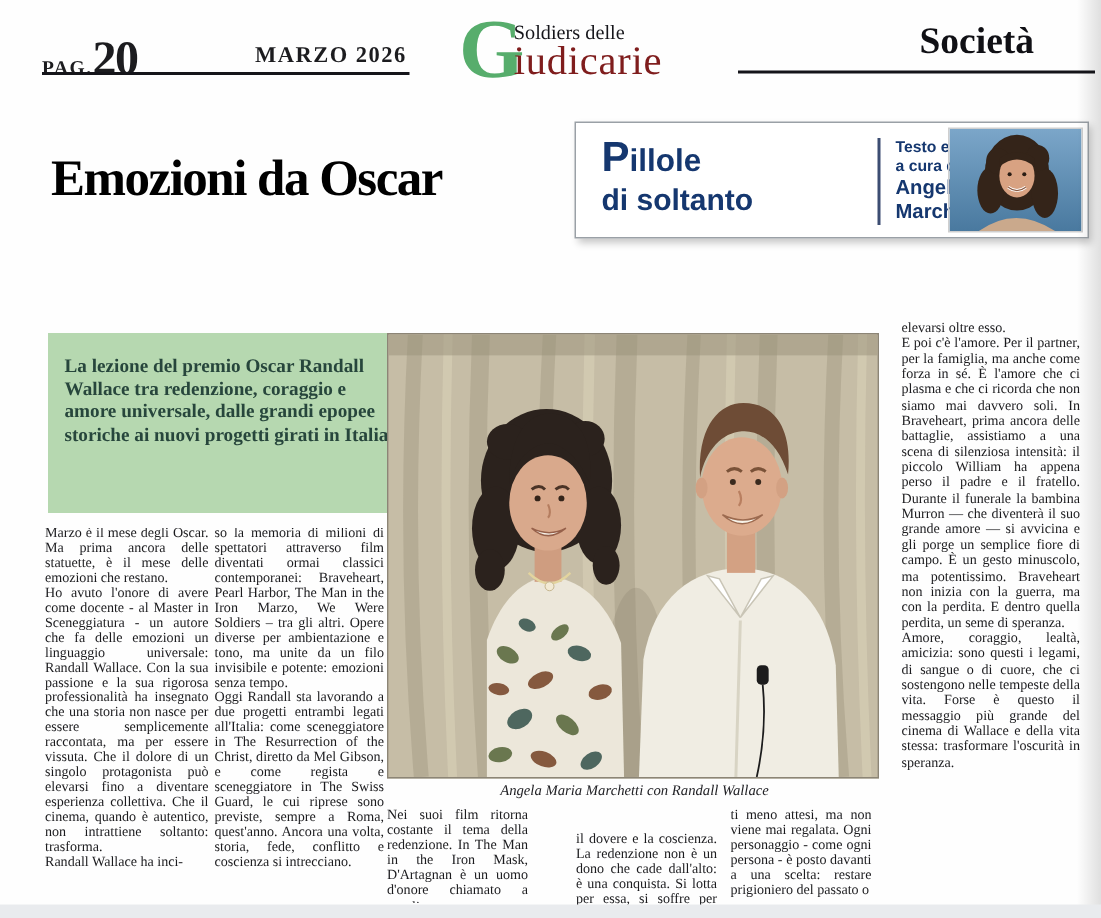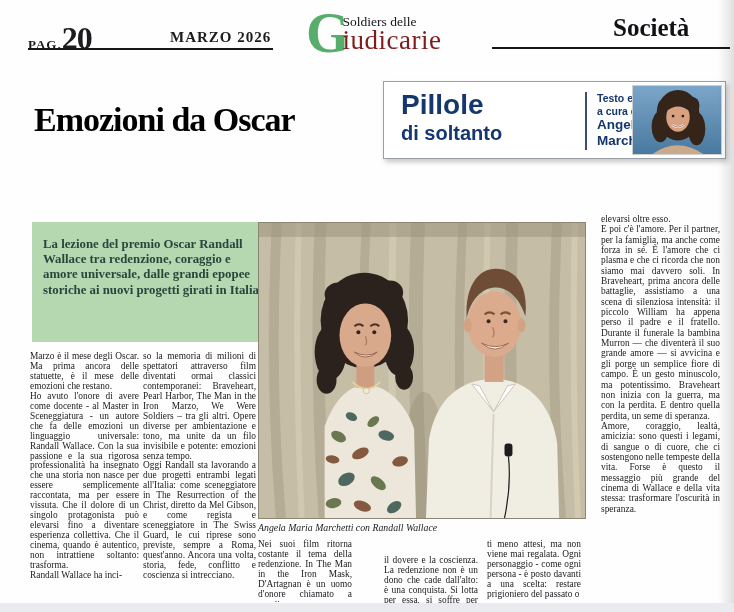--- a/index.html
+++ b/index.html
@@ -26,21 +26,21 @@
   .logo-text { margin-left:-7px; padding-top:6px; }
   .logo-line1 { font-size:13.5px; color:#15151a; line-height:14px; }
   .logo-line2 { font-size:27px; color:#7f1d1d; line-height:23px; letter-spacing:0.5px; }
 
   
   .pillole-box { position:absolute; left:383px; top:81px; width:343px; height:78px;
     background:#ffffff; border:1px solid #9aa0a6; box-shadow:2px 3px 5px rgba(0,0,0,0.22);
     font-family:"Liberation Sans", sans-serif; }
   .pillole-title { position:absolute; left:17px; top:10px; color:#15376f; font-weight:bold; line-height:25px; }
   .pillole-init { font-size:28px; }
-  .pillole-rest { font-size:28px; }
+  .pillole-rest { font-size:21px; }
   .pillole-line2 { font-size:20px; line-height:24px; }
   .pillole-divider { position:absolute; left:201px; top:10px; height:58px; width:2px; background:#3c4d72; }
   .credit { position:absolute; left:213px; top:10px; color:#15376f; font-weight:bold; }
   .credit-small { font-size:10.5px; line-height:12.5px; }
   .credit-name { font-size:13.5px; line-height:16px; }
   .portrait { position:absolute; right:3px; top:3px; width:90px; height:70px; border:1px solid #cfcfcf; }
 
   
   .headline { position:absolute; left:34px; top:101px; font-size:34px; font-weight:bold;
     letter-spacing:-1px; color:#000000; }
@@ -51,21 +51,21 @@
 
   .body-col { position:absolute; top:352px; height:250px; overflow:hidden;
     text-align:justify; font-size:9.4px; line-height:9.95px; color:#1b1b1e; }
   .body-col p, .sub-col p, .right-col p { margin:0; }
   #col1 { left:30px;  width:109px; }
   #col2 { left:143px; width:113px; }
 
   .photo-wrap { position:absolute; left:258px; top:222px; width:328px; height:297px;
     border:1px solid #8c8576; background:#c6bda6; }
   .caption { position:absolute; left:258px; top:522px; width:330px;
-    font-style:italic; font-size:9.8px; color:#222226; }
+    font-style:italic; font-size:9.8px; color:#222226;text-align:center; }
 
   .sub-col { position:absolute; top:539px; width:94px; height:63px; overflow:hidden;
     text-align:justify; font-size:9.4px; line-height:10.1px; color:#1b1b1e; }
   #colA { left:258px; } #colB { left:384px;margin-top:16px; } #colC { left:487px; }
 
   .right-col { position:absolute; left:601px; top:214px; width:119px; height:386px; overflow:hidden;
     text-align:justify; font-size:9.4px; line-height:10.35px; color:#1b1b1e; }
 </style>
 </head>
 <body>

